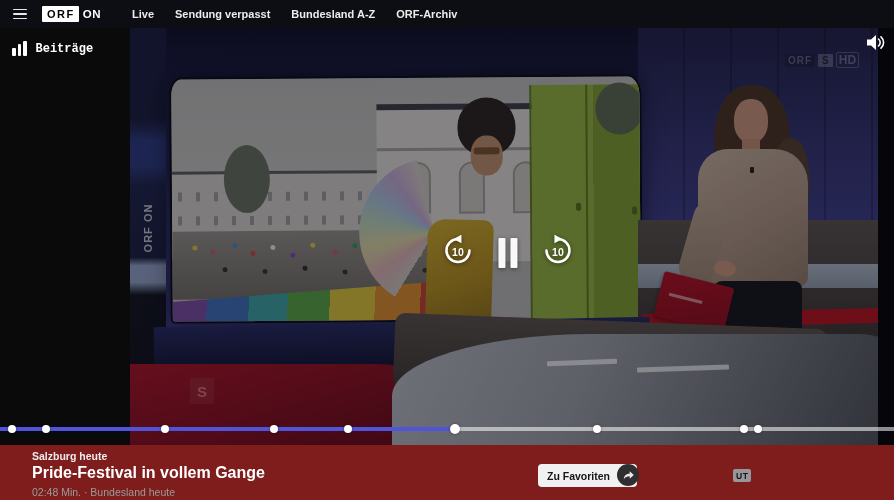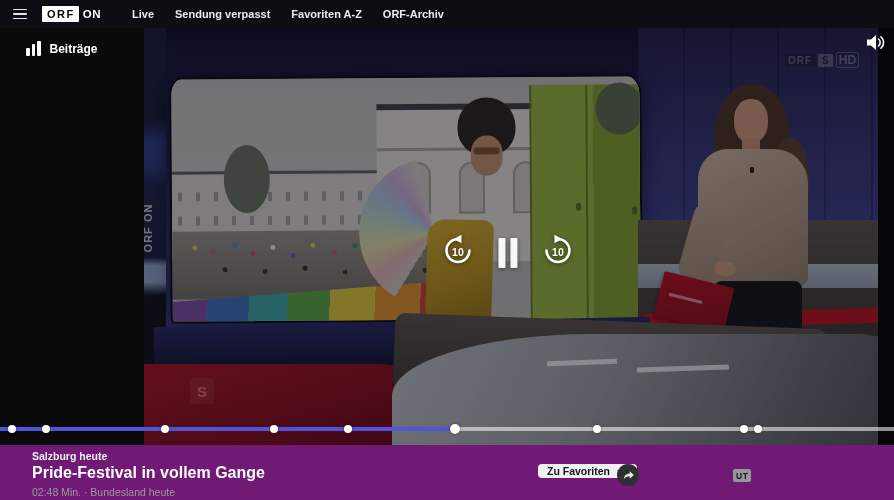--- a/index.html
+++ b/index.html
@@ -13,21 +13,21 @@
   .hamburger { margin-left:13px; width:14px; display:flex; flex-direction:column; gap:3px; cursor:pointer; }
   .hamburger span { display:block; height:1.6px; background:#e8e8e8; border-radius:1px; }
   .logo { display:flex; align-items:center; margin-left:15px; cursor:pointer; }
   .logo-box { background:#ffffff; color:#000; font-weight:bold; font-size:11px; letter-spacing:1.5px;
               padding:1.5px 4px 2px 5px; border-radius:1px; }
   .logo-on { color:#fff; font-weight:bold; font-size:11.5px; margin-left:4px; letter-spacing:0.5px; }
   .nav { display:flex; gap:21px; margin-left:31px; }
   .nav-item { color:#ececec; font-size:11px; font-weight:bold; cursor:pointer; white-space:nowrap; }
 
   
-  .sidebar { position:absolute; left:14px; top:28px; width:130px; height:417px; background:#0a0a0a; z-index:5; }
+  .sidebar { position:absolute; left:0; top:28px; width:130px; height:417px; background:#0a0a0a; z-index:5;font-family:Liberation Mono, monospace; }
   .side-item { display:flex; align-items:center; gap:9px; padding:13px 0 0 12px; cursor:pointer; }
   .bars-icon { display:flex; align-items:flex-end; gap:2px; height:15px; }
   .bars-icon i { display:block; width:3.5px; background:#fff; border-radius:1px; }
   .bars-icon i:nth-child(1){ height:8px; }
   .bars-icon i:nth-child(2){ height:12px; }
   .bars-icon i:nth-child(3){ height:15px; }
   .side-label { color:#fff; font-size:12px; font-weight:bold; }
 
   
   .video { position:absolute; left:130px; top:28px; width:764px; height:417px; overflow:hidden; z-index:4;
@@ -156,25 +156,25 @@
 
   
   .seekbar { position:absolute; left:0; top:427px; width:894px; height:4px; z-index:25; cursor:pointer; }
   .seek-track { position:absolute; inset:0; background:rgba(255,255,255,0.55); }
   .seek-progress { position:absolute; left:0; top:0; height:4px; background:#5154d8; }
   .seek-dot { position:absolute; top:-2px; width:8px; height:8px; margin-left:-4px; background:#fff;
     border-radius:50%; box-shadow:0 0 3px rgba(0,0,0,0.4); }
   .seek-dot.playhead { top:-3px; width:10px; height:10px; margin-left:-5px; }
 
   
-  .infobar { position:absolute; left:0; top:445px; width:894px; height:55px; background:#701a75; z-index:20; }
+  .infobar { position:absolute; left:0; top:445px; width:894px; height:55px; background:#7f1d1d; z-index:20; }
   .show-name { position:absolute; left:32px; top:5px; color:#ededed; font-size:10.5px; font-weight:bold; }
   .title { position:absolute; left:32px; top:19px; color:#ffffff; font-size:16px; font-weight:bold; }
   .meta { position:absolute; left:32px; top:41px; color:#9b9b9b; font-size:10.5px; }
-  .fav-btn { position:absolute; left:538px; top:19px; height:14px; display:flex; align-items:center;
+  .fav-btn { position:absolute; left:538px; top:19px; height:23px; display:flex; align-items:center;
     background:#f1f1f1; color:#161616; font-size:10.5px; font-weight:bold; padding:0 9px;
     border-radius:4px; border:none; cursor:pointer; gap:6px; }
   .fav-star { font-size:13px; font-weight:normal; line-height:1; }
   .share-btn { position:absolute; left:617px; top:19px; width:22px; height:22px; border-radius:50%;
     background:#2f2f31; display:flex; align-items:center; justify-content:center; cursor:pointer; }
   .ut-badge { position:absolute; left:733px; top:24px; height:13px; background:#97979b; color:#141414;
     font-size:8.5px; font-weight:bold; letter-spacing:0.5px; padding:0 3px; border-radius:2px;
     display:flex; align-items:center; cursor:pointer; }
 </style>
 </head>
@@ -188,21 +188,21 @@
         <span></span>
         <span></span>
       </div>
     <div class="logo">
       <span class="logo-box">ORF</span>
       <span class="logo-on">ON</span>
     </div>
     <nav class="nav">
       <span class="nav-item">Live</span>
       <span class="nav-item">Sendung verpasst</span>
-      <span class="nav-item">Favoriten A-Z</span>
+      <span class="nav-item">Bundesland A-Z</span>
       <span class="nav-item">ORF-Archiv</span>
     </nav>
   </header>
 
   <aside class="sidebar">
     <div class="side-item">
       <span class="bars-icon">
           <i></i>
           <i></i>
           <i></i>

